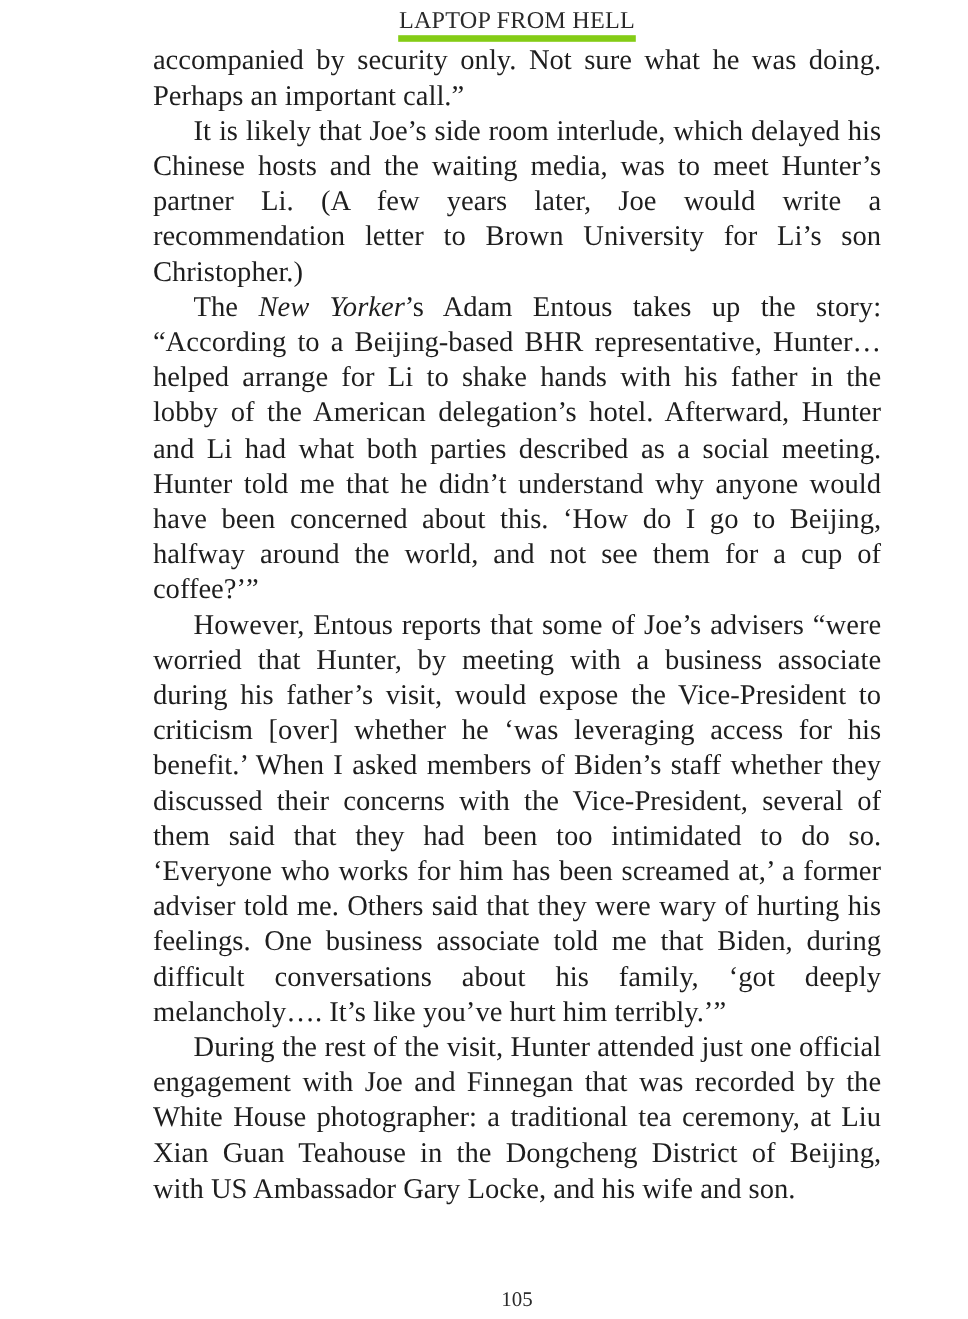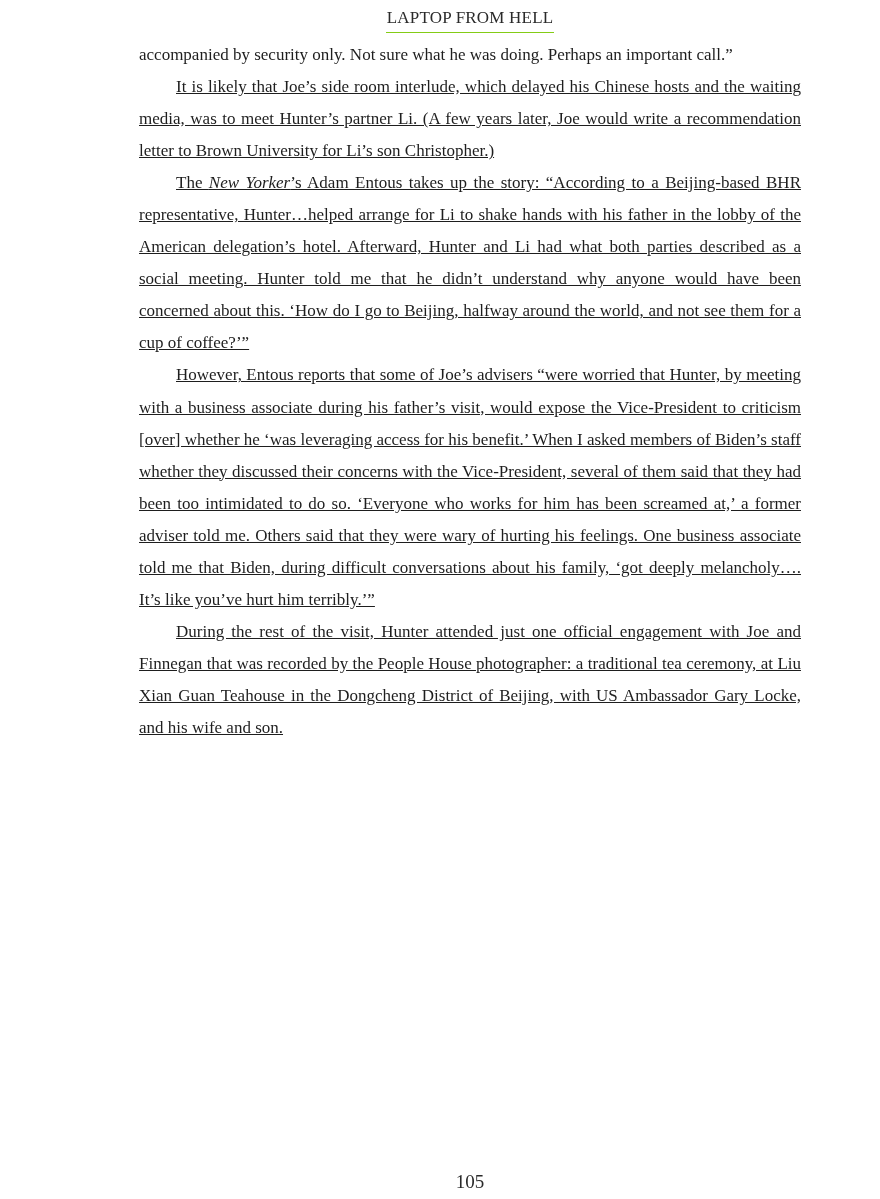--- a/index.html
+++ b/index.html
@@ -1,36 +1,36 @@
 <!DOCTYPE html>
 <html><head>
 <meta charset="utf-8">
 <style>
   html, body { margin:0; padding:0; background:#ffffff; }
   body { width:880px; height:1199px; position:relative; overflow:hidden;
          font-family:"Liberation Serif", "DejaVu Serif", serif; color:#1e1e1e; }
   .running-head { position:absolute; left:0; width:940px; top:7px; text-align:center; }
-  .running-head span { display:inline-block; font-size:17px; letter-spacing:0.2px;
-         border-bottom:1px solid #84cc16; padding:0 1px 3px 1px; line-height:22px; color:#2a2a2a; }
+  .running-head span { display:inline-block; font-size:22px; letter-spacing:0.2px;
+         border-bottom:6px solid #84cc16; padding:0 1px 3px 1px; line-height:22px; color:#2a2a2a; }
   .body-text { position:absolute; left:139px; top:39px; width:662px;
-         font-size:17px; line-height:32.05px; text-align:justify; }
+         font-size:26px; line-height:32.05px; text-align:justify; }
   .body-text p { margin:0; }
-  .body-text p.indent { text-indent:37px;text-decoration:underline; }
+  .body-text p.indent { text-indent:37px; }
   .body-text em { font-style:italic;margin-top:40px; }
   .folio { position:absolute; left:0; width:940px; top:1171px; text-align:center;
          font-size:19px; color:#2a2a2a; }
 </style>
 </head>
 <body>
 
 <div class="running-head">
   <span>LAPTOP FROM HELL</span>
 </div>
 
 <div class="body-text">
   <p>accompanied by security only. Not sure what he was doing. Perhaps an important call.”</p>
   <p class="indent">It is likely that Joe’s side room interlude, which delayed his Chinese hosts and the waiting media, was to meet Hunter’s partner Li. (A few years later, Joe would write a recommendation letter to Brown University for Li’s son Christopher.)</p>
   <p class="indent"><span>The </span><em>New Yorker</em><span>’s Adam Entous takes up the story: “According to a Beijing-based BHR representative, Hunter…helped arrange for Li to shake hands with his father in the lobby of the American delegation’s hotel. Afterward, Hunter and Li had what both parties described as a social meeting. Hunter told me that he didn’t understand why anyone would have been concerned about this. ‘How do I go to Beijing, halfway around the world, and not see them for a cup of coffee?’”</span></p>
   <p class="indent">However, Entous reports that some of Joe’s advisers “were worried that Hunter, by meeting with a business associate during his father’s visit, would expose the Vice-President to criticism [over] whether he ‘was leveraging access for his benefit.’ When I asked members of Biden’s staff whether they discussed their concerns with the Vice-President, several of them said that they had been too intimidated to do so. ‘Everyone who works for him has been screamed at,’ a former adviser told me. Others said that they were wary of hurting his feelings. One business associate told me that Biden, during difficult conversations about his family, ‘got deeply melancholy…. It’s like you’ve hurt him terribly.’”</p>
-  <p class="indent">During the rest of the visit, Hunter attended just one official en­gagement with Joe and Finnegan that was recorded by the People House photographer: a traditional tea ceremony, at Liu Xian Guan Teahouse in the Dongcheng District of Beijing, with US Ambassador Gary Locke, and his wife and son.</p>
+  <p class="indent">During the rest of the visit, Hunter attended just one official en­gagement with Joe and Finnegan that was recorded by the White House photographer: a traditional tea ceremony, at Liu Xian Guan Teahouse in the Dongcheng District of Beijing, with US Ambassador Gary Locke, and his wife and son.</p>
 </div>
 
 <div class="folio">105</div>
 
 </body></html>

